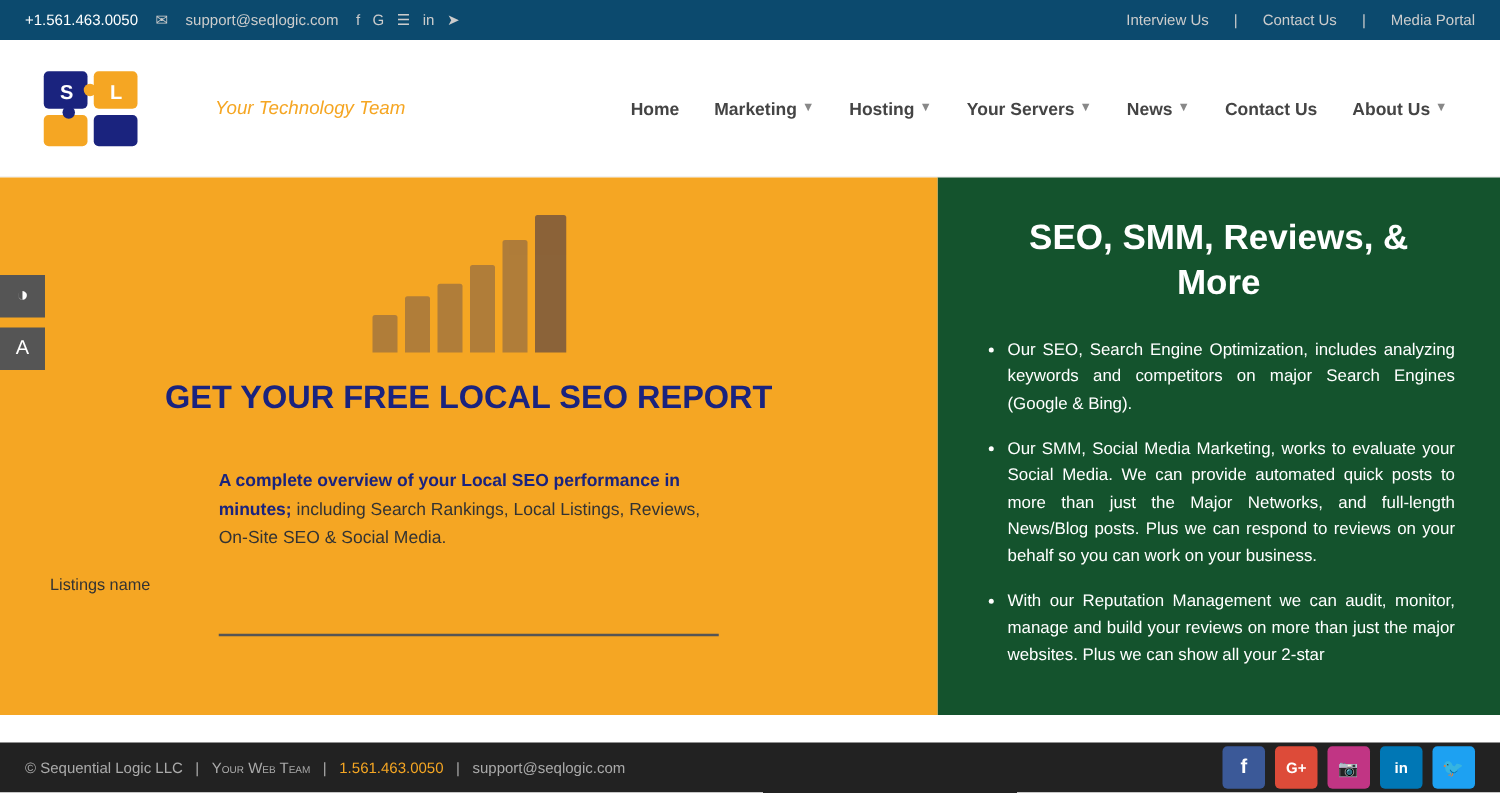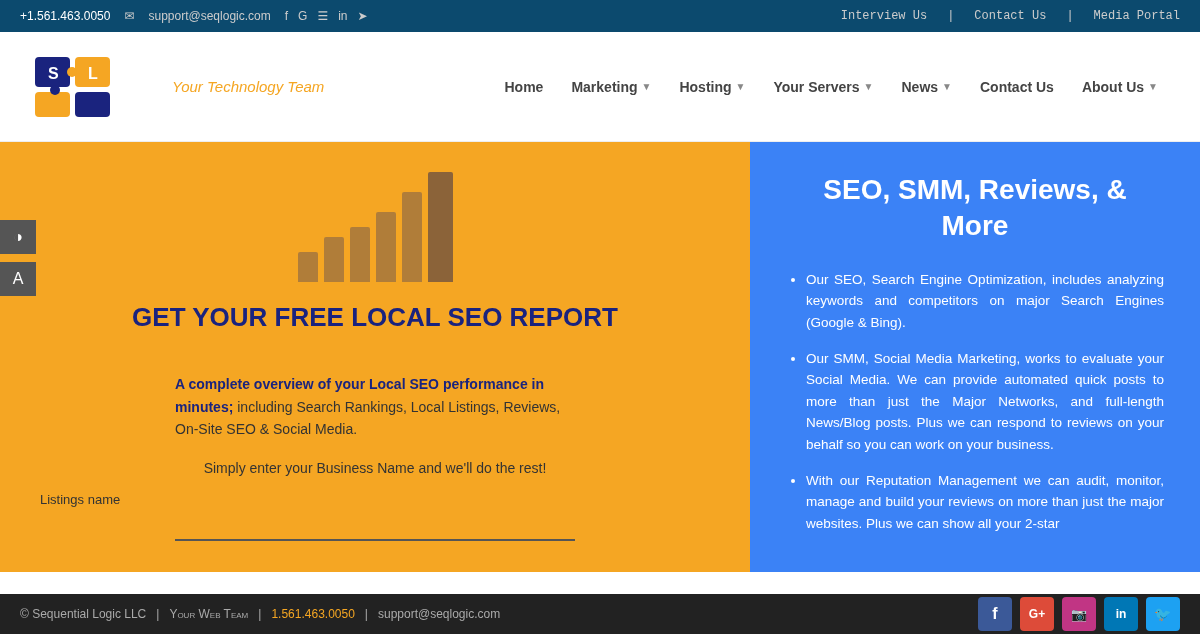--- a/index.html
+++ b/index.html
@@ -10,21 +10,21 @@
       background: #0c4a6e;
       color: #ccc;
       font-size: 12px;
       display: flex;
       justify-content: space-between;
       align-items: center;
       padding: 6px 20px;
       height: 32px;
     }
     .top-bar-left { display: flex; align-items: center; gap: 14px; }
-    .top-bar-right { display: flex; align-items: center; gap: 16px; font-family: Liberation Mono, monospace; }
+    .top-bar-right { display: flex; align-items: center; gap: 16px; }
     .top-bar a, .top-bar span { color: #ccc; text-decoration: none; font-size: 12px; }
     .top-bar .phone { color: #fff; }
     .top-bar .email { color: #ccc; }
     .social-icons { display: flex; gap: 10px; }
     .social-icon { color: #ccc; font-size: 13px; cursor: pointer; }
 
     
     .header {
       background: #fff;
       display: flex;
@@ -158,21 +158,21 @@
       align-items: center;
       justify-content: center;
       gap: 10px;
       border-radius: 2px;
       margin-top: 48px;
     }
     .cta-arrow { font-size: 20px; background: #f5a623; color: #fff; padding: 2px 8px; border-radius: 50%; }
 
     
     .right-panel {
-      background: #3b82f6;
+      background: #14532d;
       width: 450px;
       padding: 30px 36px;
       color: #fff;
       overflow: hidden;
     }
     .right-heading {
       font-size: 28px;
       font-weight: 900;
       text-align: center;
       margin-bottom: 24px;
@@ -322,21 +322,20 @@
       <div class="bar" style="height:110px;width:25px;background:rgba(30,30,80,0.7);"></div>
     </div>
 
     <h2 class="left-heading">GET YOUR FREE LOCAL SEO REPORT</h2>
 
     <p class="left-desc">
       <strong>A complete overview of your Local SEO performance in minutes;</strong>
       <span> including Search Rankings, Local Listings, Reviews, On-Site SEO &amp; Social Media.</span>
     </p>
 
-    <p class="left-simple">Simply enter your Business Name and we'll do the rest!</p>
 
     <label class="business-label">Listings name</label>
     <input class="business-input" type="text" style="">
 
     <button class="cta-btn">
       <span>Get your report now</span>
       <span class="cta-arrow">›</span>
     </button>
   </div>
 

